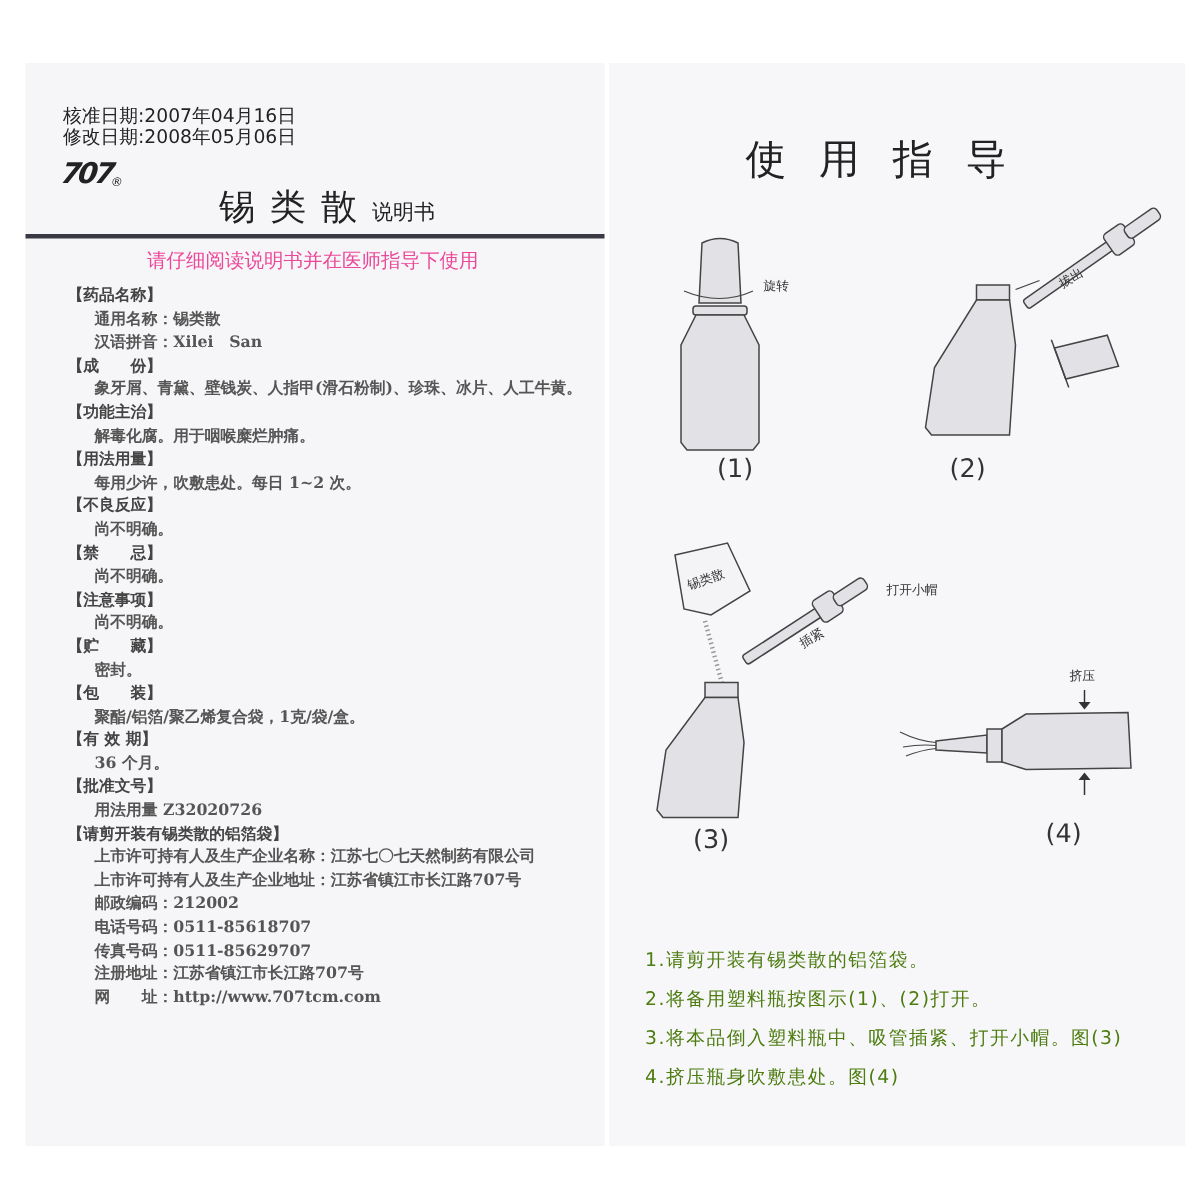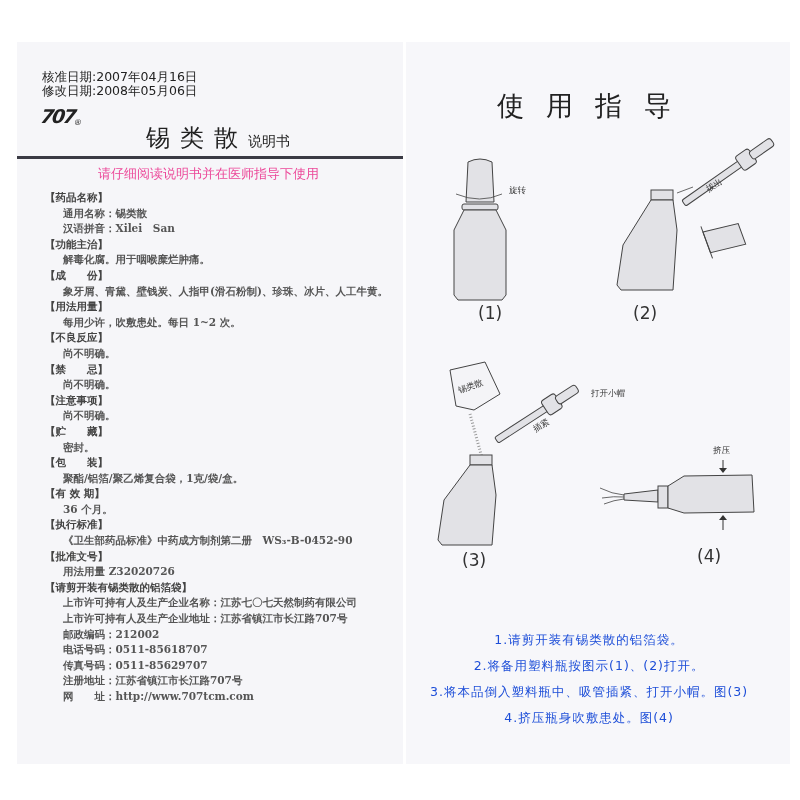--- a/index.html
+++ b/index.html
@@ -21,21 +21,21 @@
   .reading-tip { position:absolute; left:98px; top:165px; font-size:13px; color:#ec4899; }
   .sections { position:absolute; left:45px; top:190px; width:350px; font-size:10.5px; line-height:15.6px; color:#555;font-weight:bold; }
   .sec-head { color:#444; }
   .sec-body { padding-left:18px; }
   .sec-body .ln { display:block; }
 
   
   .guide-title { position:absolute; left:497px; top:88px; font-family:Liberation Serif, serif; font-size:27px; letter-spacing:22px; color:#222; }
   .fig-label { position:absolute; font-family:"DejaVu Sans", sans-serif; font-size:17px; color:#333; }
   .callout { position:absolute; font-family:"DejaVu Sans", sans-serif; font-size:8.5px; color:#333; }
-  .steps { position:absolute; left:430px; top:627px; font-family:"DejaVu Sans", sans-serif; font-size:12.5px; line-height:26px; color:#1d4ed8; letter-spacing:1px;text-align:center; }
+  .steps { position:absolute; left:430px; top:627px; font-family:"DejaVu Sans", sans-serif; font-size:12.5px; line-height:26px; color:#4d7c0f; letter-spacing:1px; }
   svg.fig { position:absolute; overflow:visible; }
 </style>
 </head>
 <body>
 
 <div class="page" id="left-page"></div>
 
 <div class="dates">
   <div>核准日期:2007年04月16日</div>
   <div>修改日期:2008年05月06日</div>
@@ -53,32 +53,32 @@
 
 <div class="sections">
   <div>
     <div class="sec-head">【药品名称】</div>
     <div class="sec-body">
         <span class="ln">通用名称：锡类散</span>
         <span class="ln">汉语拼音：Xilei　San</span>
       </div>
   </div>
   <div>
+    <div class="sec-head">【成　　份】</div>
+    <div class="sec-body">
+        <span class="ln">象牙屑、青黛、壁钱炭、人指甲(滑石粉制)、珍珠、冰片、人工牛黄。</span>
+      </div>
+  </div>
+  <div>
     <div class="sec-head">【功能主治】</div>
     <div class="sec-body">
         <span class="ln">解毒化腐。用于咽喉糜烂肿痛。</span>
       </div>
   </div>
   <div>
-    <div class="sec-head">【成　　份】</div>
-    <div class="sec-body">
-        <span class="ln">象牙屑、青黛、壁钱炭、人指甲(滑石粉制)、珍珠、冰片、人工牛黄。</span>
-      </div>
-  </div>
-  <div>
     <div class="sec-head">【用法用量】</div>
     <div class="sec-body">
         <span class="ln">每用少许，吹敷患处。每日 1~2 次。</span>
       </div>
   </div>
   <div>
     <div class="sec-head">【不良反应】</div>
     <div class="sec-body">
         <span class="ln">尚不明确。</span>
       </div>
@@ -104,26 +104,20 @@
   <div>
     <div class="sec-head">【包　　装】</div>
     <div class="sec-body">
         <span class="ln">聚酯/铝箔/聚乙烯复合袋，1克/袋/盒。</span>
       </div>
   </div>
   <div>
     <div class="sec-head">【有 效 期】</div>
     <div class="sec-body">
         <span class="ln">36 个月。</span>
-      </div>
-  </div>
-  <div>
-    <div class="sec-head">【执行标准】</div>
-    <div class="sec-body">
-        <span class="ln">《卫生部药品标准》中药成方制剂第二册　WS₃-B-0452-90</span>
       </div>
   </div>
   <div>
     <div class="sec-head">【批准文号】</div>
     <div class="sec-body">
         <span class="ln">用法用量 Z32020726</span>
       </div>
   </div>
   <div>
     <div class="sec-head">【请剪开装有锡类散的铝箔袋】</div>

